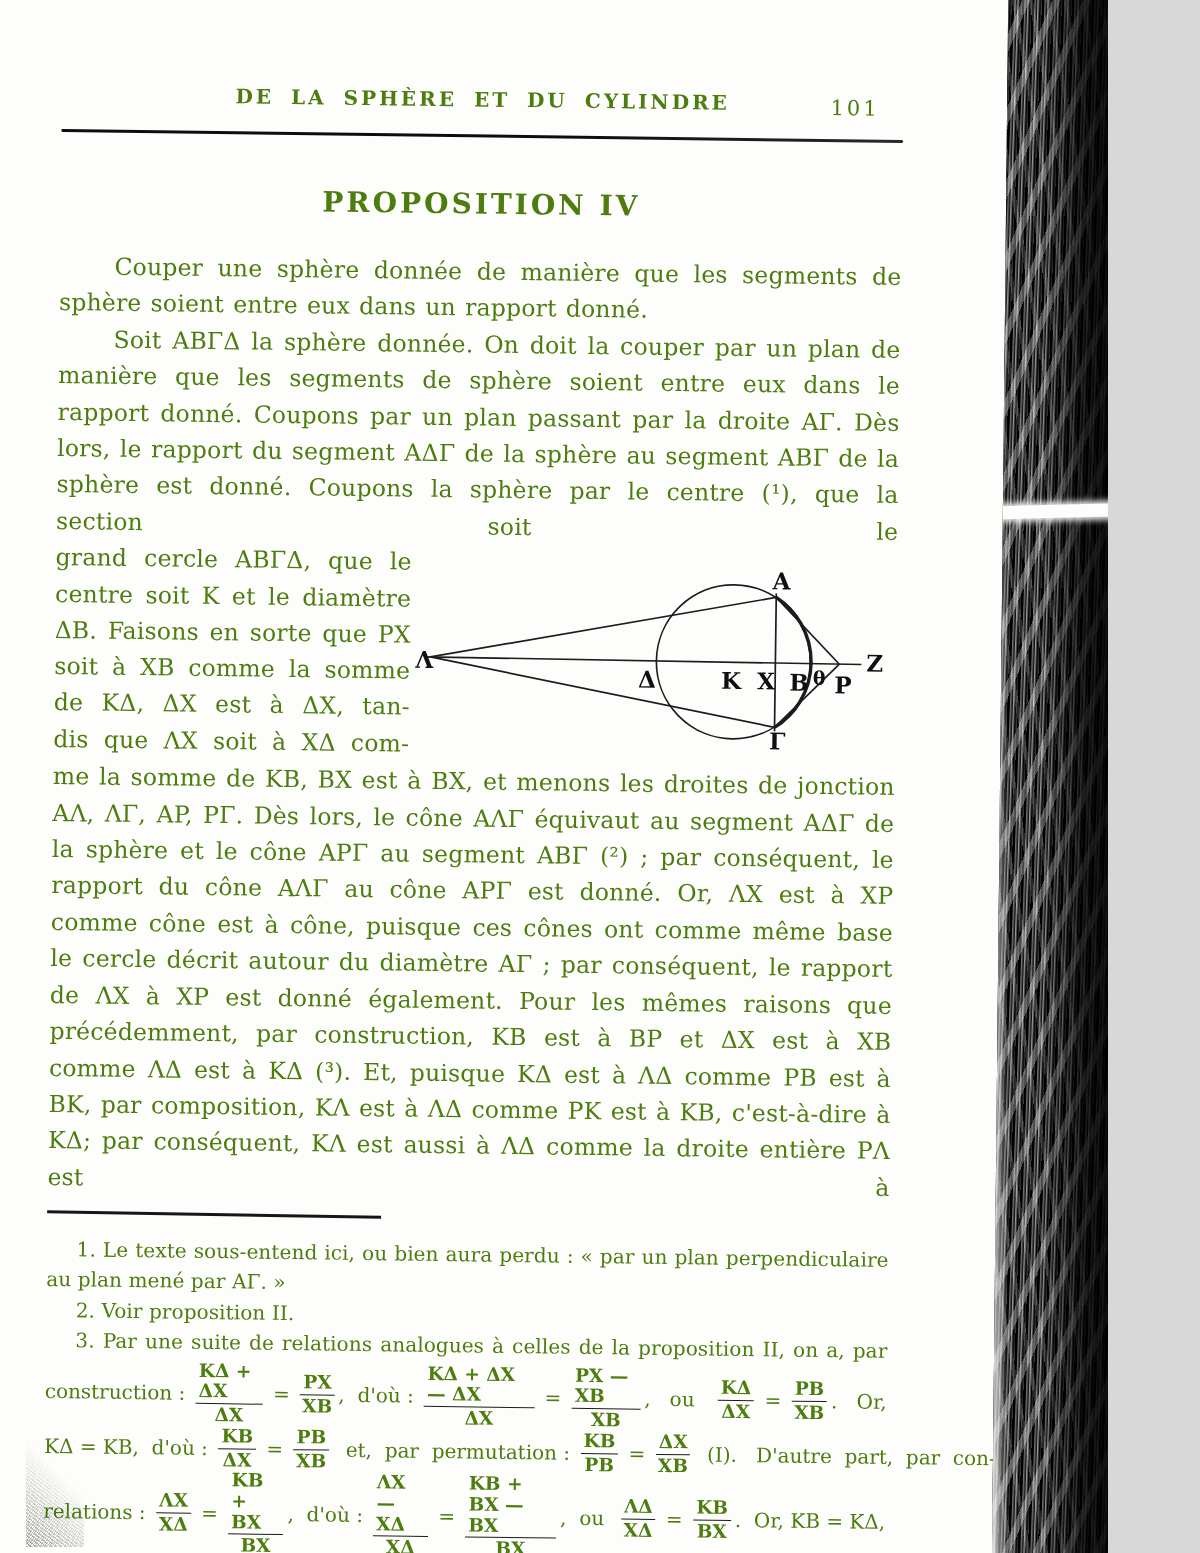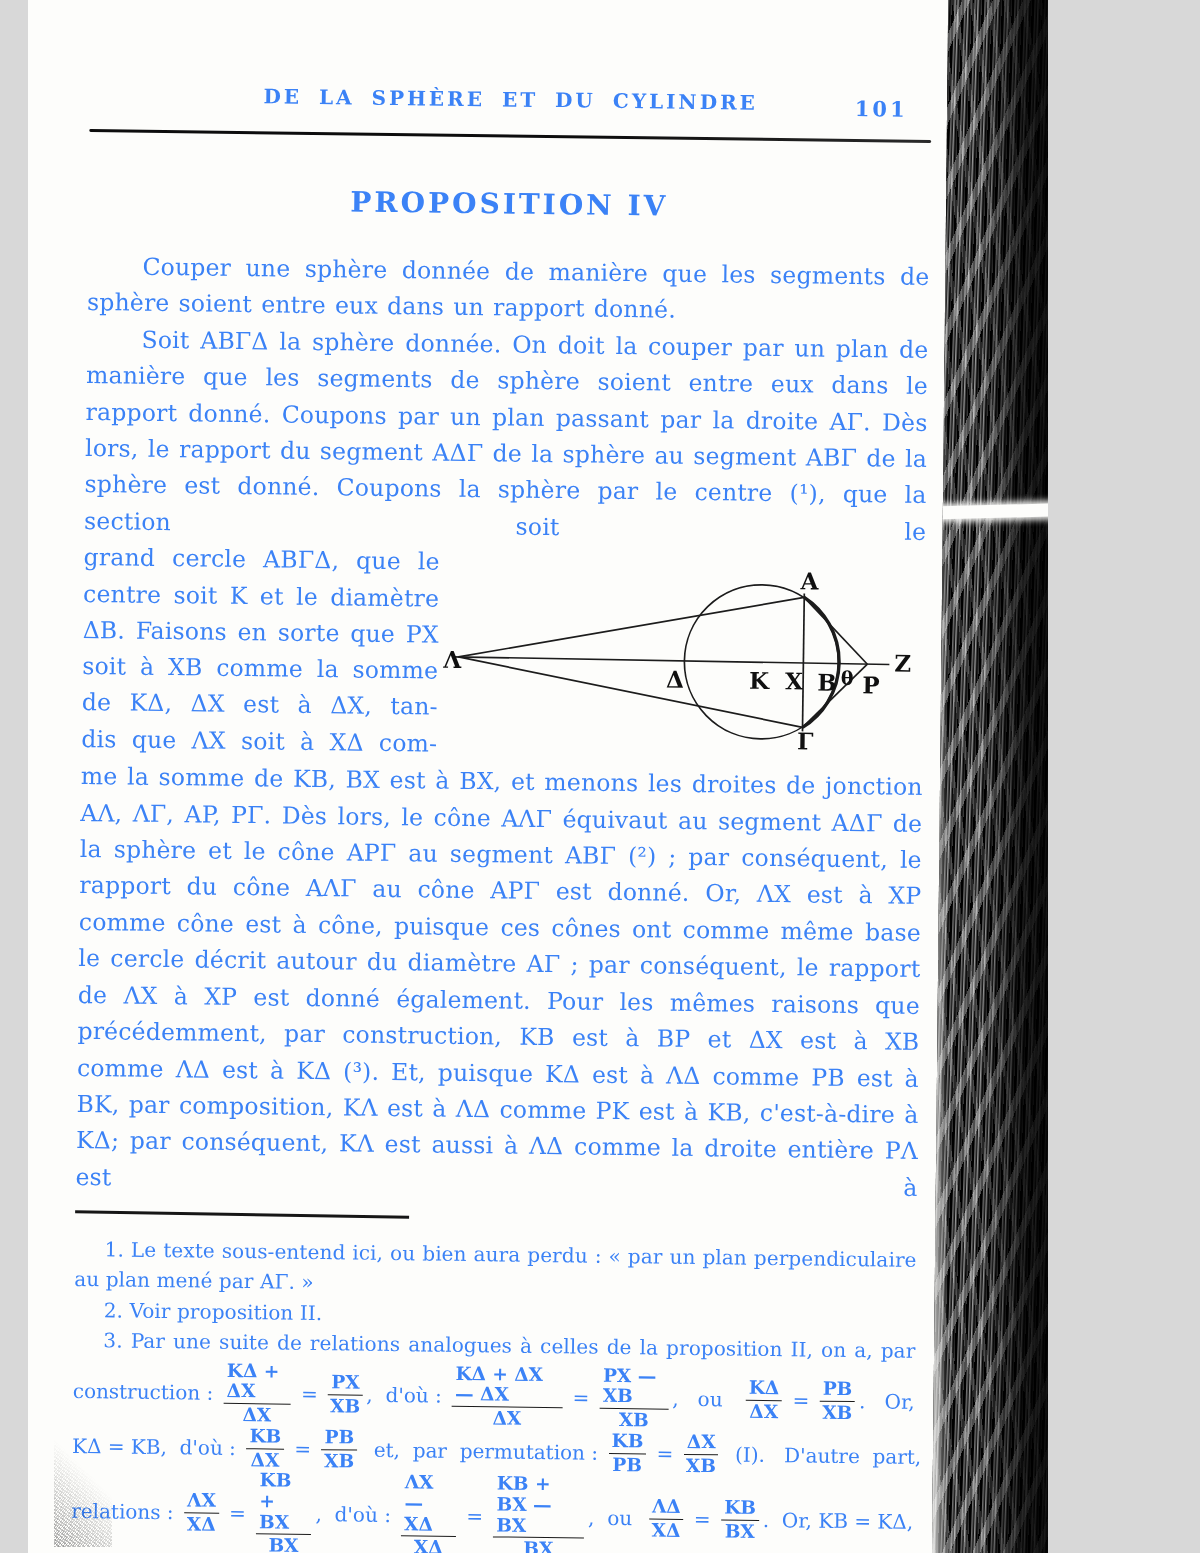--- a/index.html
+++ b/index.html
@@ -1,22 +1,22 @@
 <!DOCTYPE html>
 <html><head>
 <meta charset="utf-8">
 <style>
   html,body{margin:0;padding:0;background:#d8d8d8;}
-  .page{position:relative;width:1020px;height:1553px;background:#fdfdfb;overflow:hidden;
-        font-family:"DejaVu Serif","Liberation Serif",serif;color:#3b82f6;margin-left:28px;}
+  .page{position:relative;width:1108px;height:1553px;background:#fdfdfb;overflow:hidden;
+        font-family:"DejaVu Serif","Liberation Serif",serif;color:#4d7c0f;}
   .content{position:absolute;left:63px;top:0;width:842px;transform:rotate(0.75deg);transform-origin:0 0;}
 
   .running-header{position:relative;padding-top:82px;height:32px;}
   .header-title{display:block;text-align:center;font-size:20px;letter-spacing:3px;word-spacing:7px;font-weight:600;}
-  .page-number{position:absolute;right:24px;top:86px;font-size:21px;letter-spacing:3px;font-weight:700;}
+  .page-number{position:absolute;right:24px;top:86px;font-size:21px;letter-spacing:3px;font-weight:400;}
   .header-rule{margin-top:15px;height:3px;background:linear-gradient(90deg,#0d0d0d 0 60%,#2a2a2a);border-radius:2px;}
 
   .prop-title{margin:50px 0 0;text-align:center;font-size:28px;font-weight:600;letter-spacing:3px;}
 
   .para{margin:0;font-size:23.5px;line-height:36.4px;text-align:justify;letter-spacing:0.2px;word-spacing:1.5px;}
   .indent{text-indent:55px;}
   .p1{margin-top:33px;}
   .jlast{text-align-last:justify;}
 
   .figure-row{display:flex;align-items:flex-start;}

